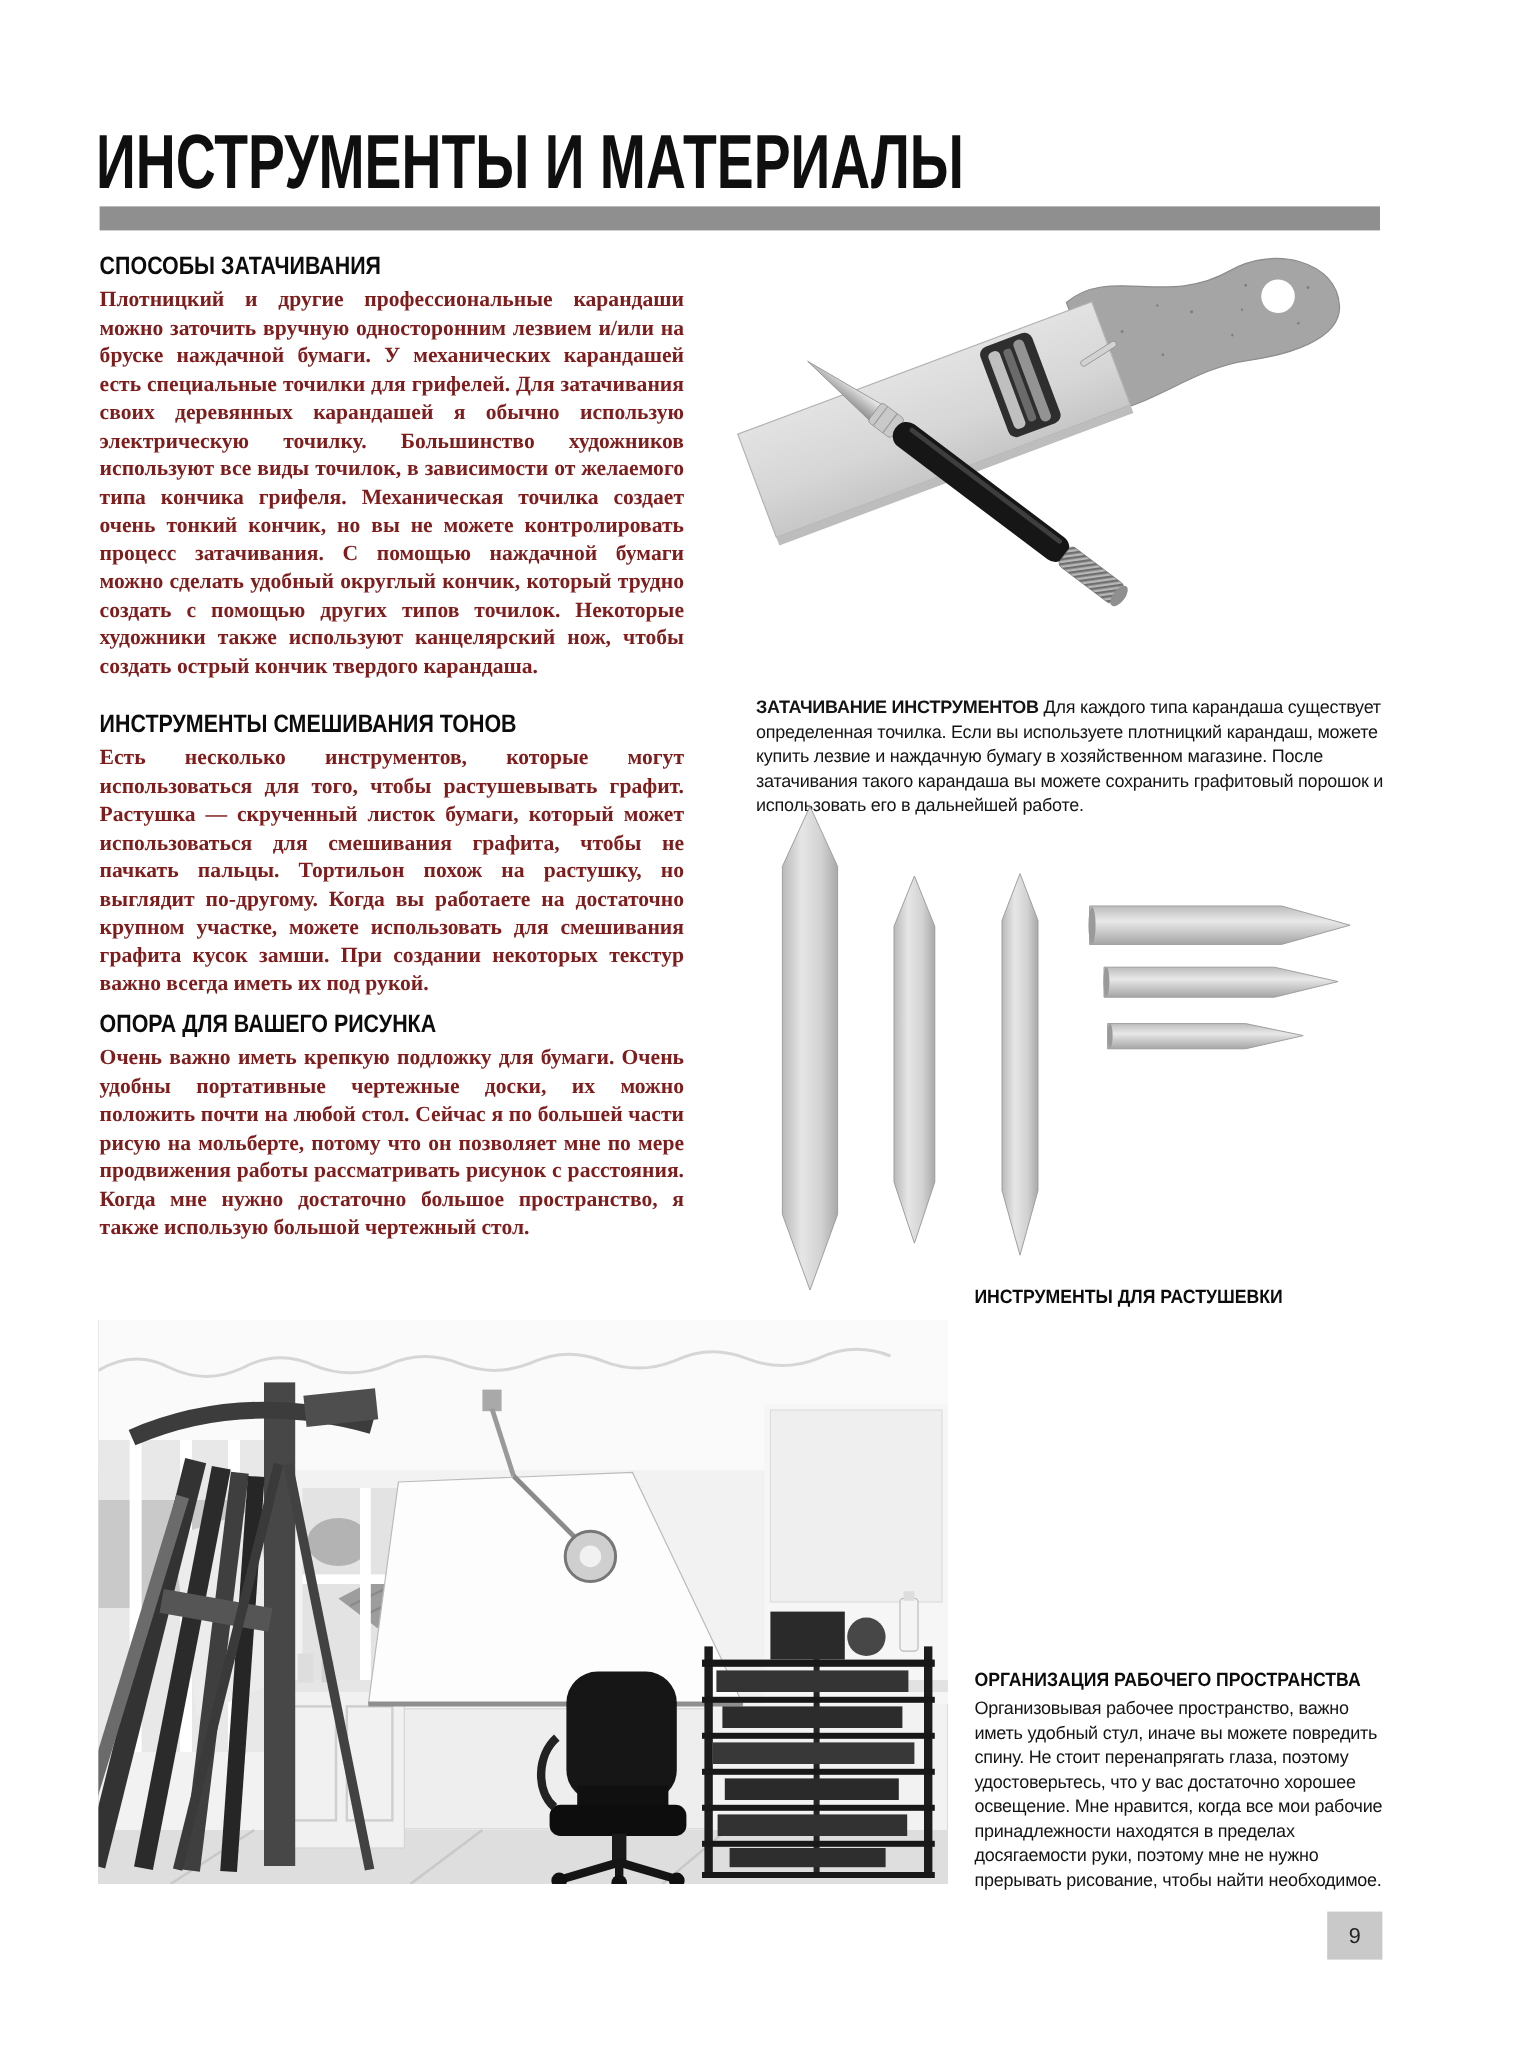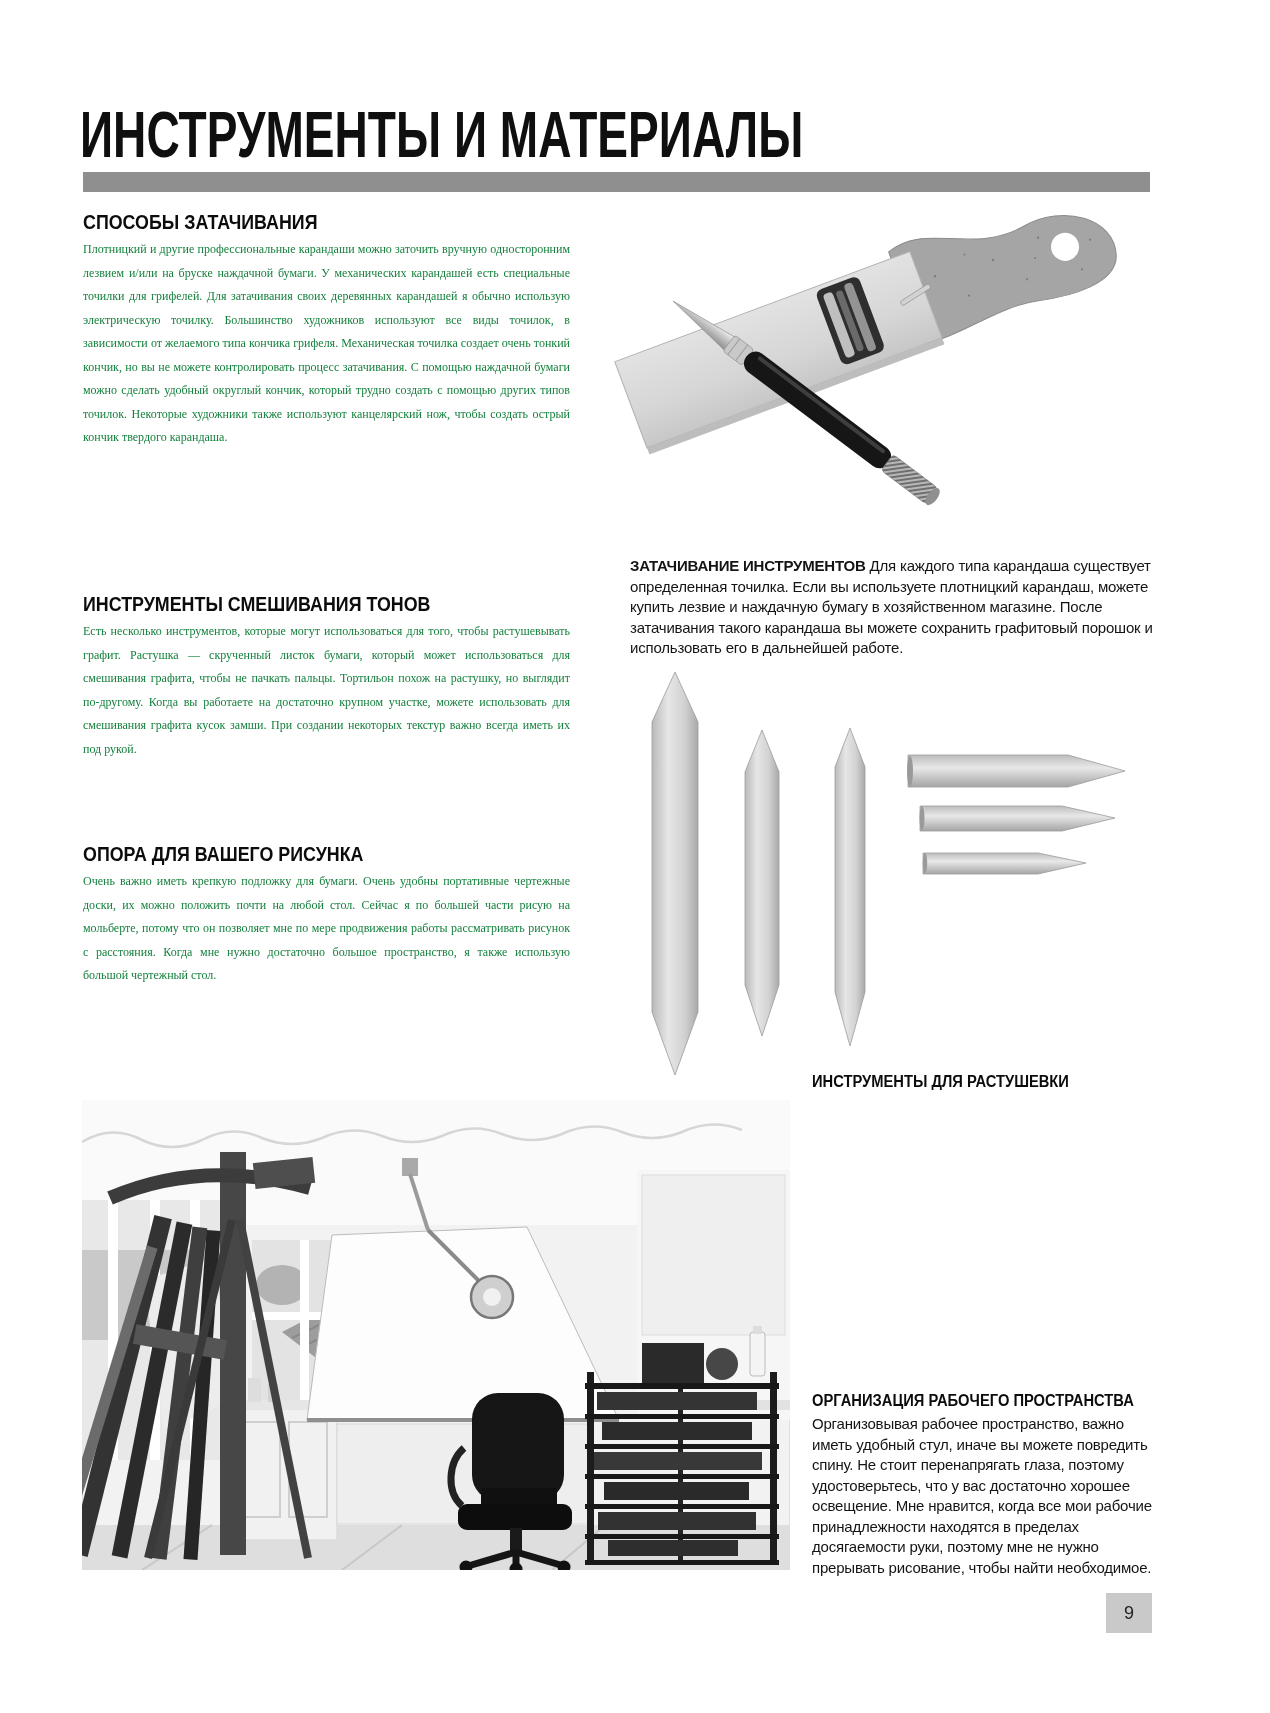--- a/index.html
+++ b/index.html
@@ -17,22 +17,23 @@
     color:#0f0f0f;white-space:nowrap;transform:scaleX(0.72);transform-origin:0 0;
     letter-spacing:0px;
   }
   #divider-bar{left:83px;top:172px;width:1067px;height:20px;background:#8f8f8f;}
   
   .section-heading{
     font-family:"Liberation Sans",sans-serif;font-weight:700;font-size:21px;
     color:#0c0c0c;white-space:nowrap;transform:scaleX(0.85);transform-origin:0 0;
   }
   .body-par{
-    width:487px;font-size:12px;line-height:23.5px;text-align:justify;
-    color:#15803d;
+    width:487px;font-size:18px;line-height:23.5px;text-align:justify;
+    color:#7f1d1d;
+    font-weight:bold;
   }
   
   .caption{font-family:"Liberation Sans",sans-serif;font-size:15px;line-height:20.5px;
     color:#141414;letter-spacing:-0.2px;}
   .caption .cap-lead{font-weight:700;}
   .caption-heading{
     font-family:"Liberation Sans",sans-serif;font-weight:700;font-size:16px;
     color:#0c0c0c;white-space:nowrap;transform:scaleX(0.92);transform-origin:0 0;
   }
   #page-number-box{
@@ -111,21 +112,21 @@
         <line x1="76" y1="-10" x2="76" y2="10" stroke="#9a9a9a" stroke-width="1"></line>
         <line x1="86" y1="-10" x2="86" y2="10" stroke="#9a9a9a" stroke-width="1"></line>
         <rect x="92" y="-11.5" width="178" height="23" rx="11" fill="#161616"></rect>
         <rect x="102" y="-8.5" width="158" height="4" rx="2" fill="#555555" opacity="0.65"></rect>
         <rect x="268" y="-10" width="56" height="20" rx="4" fill="url(#knurl)" stroke="#777" stroke-width="0.6"></rect>
         <ellipse cx="325" cy="0" rx="5" ry="10" fill="#8f8f8f"></ellipse>
       </g>
     </svg>
   </div>
 
-  <div class="abs caption" style="left:630px;top:556px;width:528px;">
+  <div class="abs caption" style="left:630px;top:580px;width:528px;">
     <span class="cap-lead">ЗАТАЧИВАНИЕ ИНСТРУМЕНТОВ</span><span> Для каждого типа карандаша существует определенная точилка. Если вы используете плотницкий карандаш, можете купить лезвие и наждачную бумагу в хозяйственном магазине. После затачивания такого карандаша вы можете сохранить графитовый порошок и использовать его в дальнейшей работе.</span>
   </div>
 
   <div class="abs" style="left:590px;top:650px;">
     <svg width="590" height="460" viewBox="0 0 590 460">
       <defs>
         <linearGradient id="stumpGrad" x1="0" y1="0" x2="1" y2="0">
           <stop offset="0" stop-color="#b9b9b9"></stop>
             <stop offset="0.35" stop-color="#e6e6e6"></stop>
           <stop offset="0.7" stop-color="#d2d2d2"></stop>

